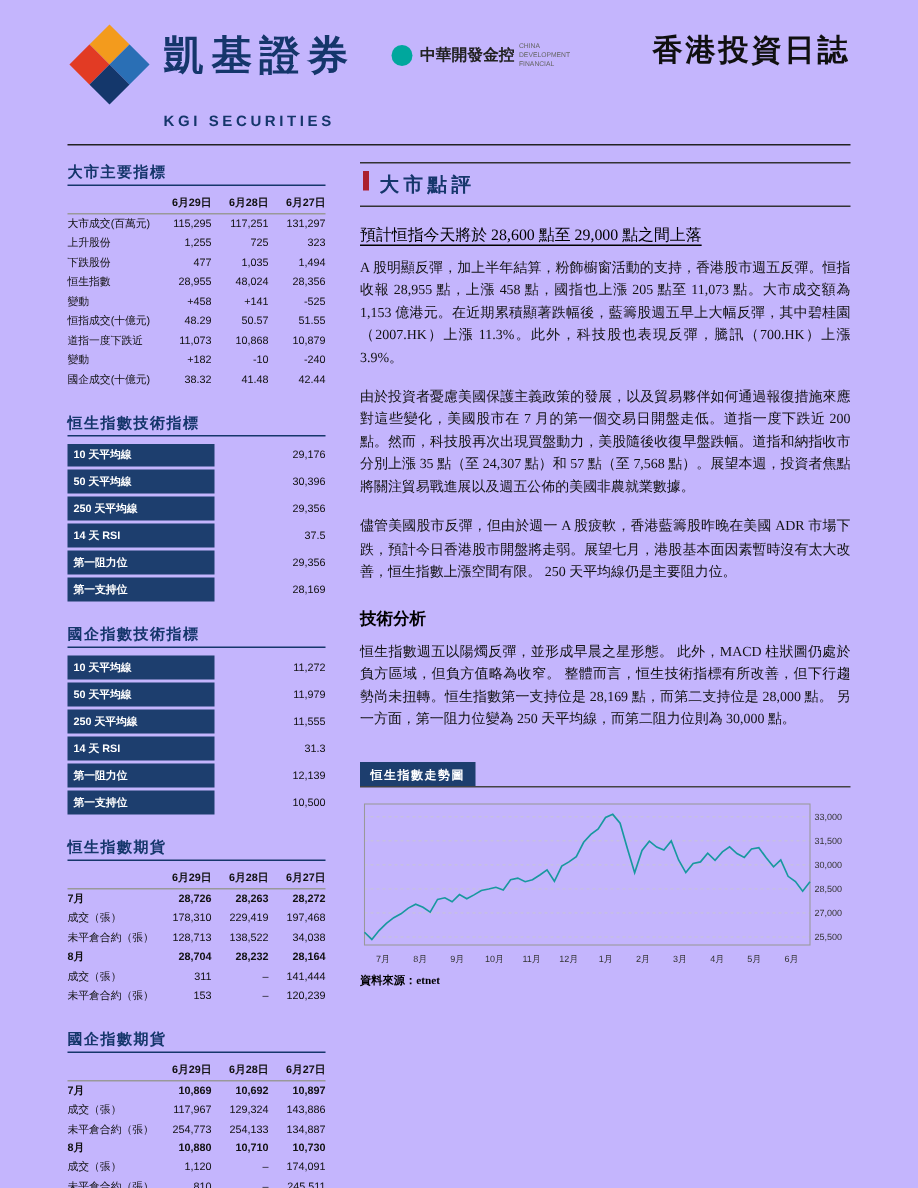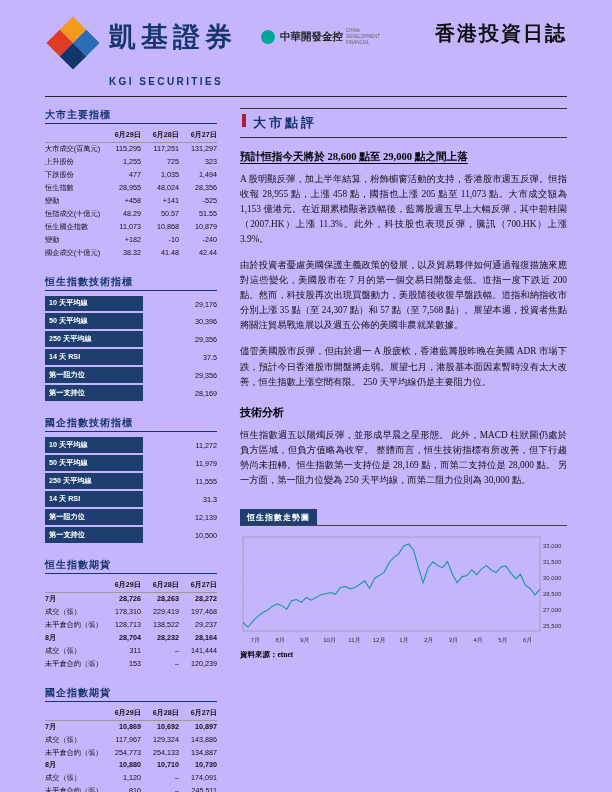--- a/index.html
+++ b/index.html
@@ -28,33 +28,33 @@
   .rule{border-bottom:1.5px solid #222;margin-top:9px}
   
   .cols{display:flex;margin-top:11px}
   .leftcol{width:172px;flex:none}
   .rightcol{flex:1;margin-left:23px;min-width:0}
   
   section{margin-bottom:15px}
   .sec{font-size:10px;font-weight:bold;color:#15366b;border-bottom:1px solid #15366b;
        padding-bottom:1px;margin:0 0 5px 0;letter-spacing:1px}
   .table{font-size:7.2px;color:#111}
-  .trow{display:flex;align-items:flex-end;line-height:1.8}
+  .trow{display:flex;align-items:center;line-height:1.8}
   .trow .tl{flex:1;white-space:nowrap}
   .trow .tv{width:38px;text-align:right;white-space:nowrap}
   .thead{font-weight:bold;border-bottom:0.5px solid #999}
   .trow.b .tl,.trow.b .tv{font-weight:bold}
   .ttech .trow{margin:2px 0}
   .ttech .tl{flex:none;width:98px;background:#1d3e6e;color:#fff;padding:1.5px 4px;font-weight:bold}
   .ttech .tv{flex:1;width:auto}
   
   .comment-hd{border-top:1.5px solid #333;border-bottom:1px solid #333;padding:5px 2px;display:flex;align-items:flex-start}
   .redbar{width:4px;height:13px;background:#ab1f2e;margin-right:7px;flex:none}
   .comment-title{font-size:13px;font-weight:bold;color:#15366b;letter-spacing:3px}
-  .headline{font-size:10.6px;font-weight:bold;color:#000;margin:12px 0 8px 0;
+  .headline{font-size:10.6px;font-weight:normal;color:#000;margin:12px 0 8px 0;
             text-decoration:underline;text-underline-offset:2.5px;font-family:"Liberation Serif",serif}
   .bodyp{font-size:9.3px;line-height:1.62;text-align:justify;color:#111;margin:0 0 11px 0;font-family:"Liberation Serif",serif}
   .tech-title{font-size:11px;font-weight:bold;margin:15px 0 8px 0;color:#000;font-family:"Liberation Serif",serif}
   
   .chart-block{margin-top:18px}
   .chart-hd{border-bottom:1px solid #444}
   .chart-chip{display:inline-block;background:#1d3e6e;color:#fff;font-size:8px;font-weight:bold;
               padding:2.5px 7px;letter-spacing:1px}
   svg#hsi-chart{width:334px;height:112px;display:block;margin-top:7px}
   .grid{stroke:#c9c9c9;stroke-width:0.5;stroke-dasharray:2 2}
@@ -135,21 +135,21 @@
               <span class="tv">+141</span>
               <span class="tv">-525</span>
             </div>
             <div class="trow">
               <span class="tl">恒指成交(十億元)</span>
               <span class="tv">48.29</span>
               <span class="tv">50.57</span>
               <span class="tv">51.55</span>
             </div>
             <div class="trow">
-              <span class="tl">恒生國企指數</span>
+              <span class="tl">道指一度下跌近</span>
               <span class="tv">11,073</span>
               <span class="tv">10,868</span>
               <span class="tv">10,879</span>
             </div>
             <div class="trow">
               <span class="tl">變動</span>
               <span class="tv">+182</span>
               <span class="tv">-10</span>
               <span class="tv">-240</span>
             </div>
@@ -240,21 +240,21 @@
             <div class="trow">
               <span class="tl">成交（張）</span>
               <span class="tv">178,310</span>
               <span class="tv">229,419</span>
               <span class="tv">197,468</span>
             </div>
             <div class="trow">
               <span class="tl">未平倉合約（張）</span>
               <span class="tv">128,713</span>
               <span class="tv">138,522</span>
-              <span class="tv">29,237</span>
+              <span class="tv">34,038</span>
             </div>
             <div class="trow b">
               <span class="tl">8月</span>
               <span class="tv">28,704</span>
               <span class="tv">28,232</span>
               <span class="tv">28,164</span>
             </div>
             <div class="trow">
               <span class="tl">成交（張）</span>
               <span class="tv">311</span>

